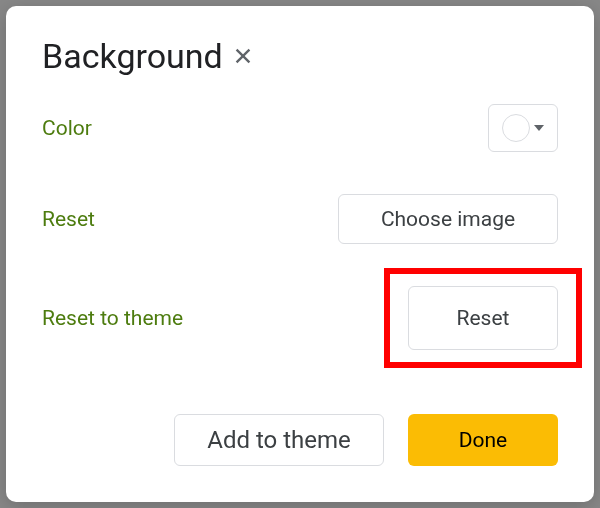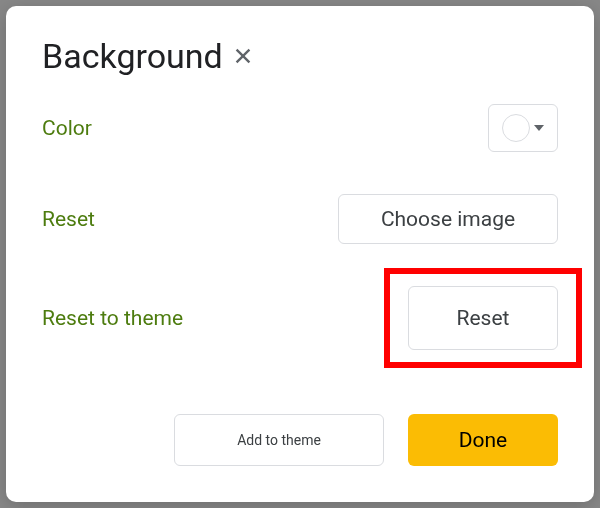--- a/index.html
+++ b/index.html
@@ -128,21 +128,21 @@
     .footer {
       margin-top: auto;
       display: flex;
       justify-content: flex-end;
       gap: 24px;
       align-items: center;
     }
     .add-theme-btn {
       width: 210px;
       height: 52px;
-      font-size: 14px;
+      font-size: 24px;
     }
     .done-btn {
       width: 150px;
       height: 52px;
       background: #fbbc04;
       border: none;
       border-radius: 6px;
       font-size: 21px;
       color: #000000;
       cursor: pointer;

